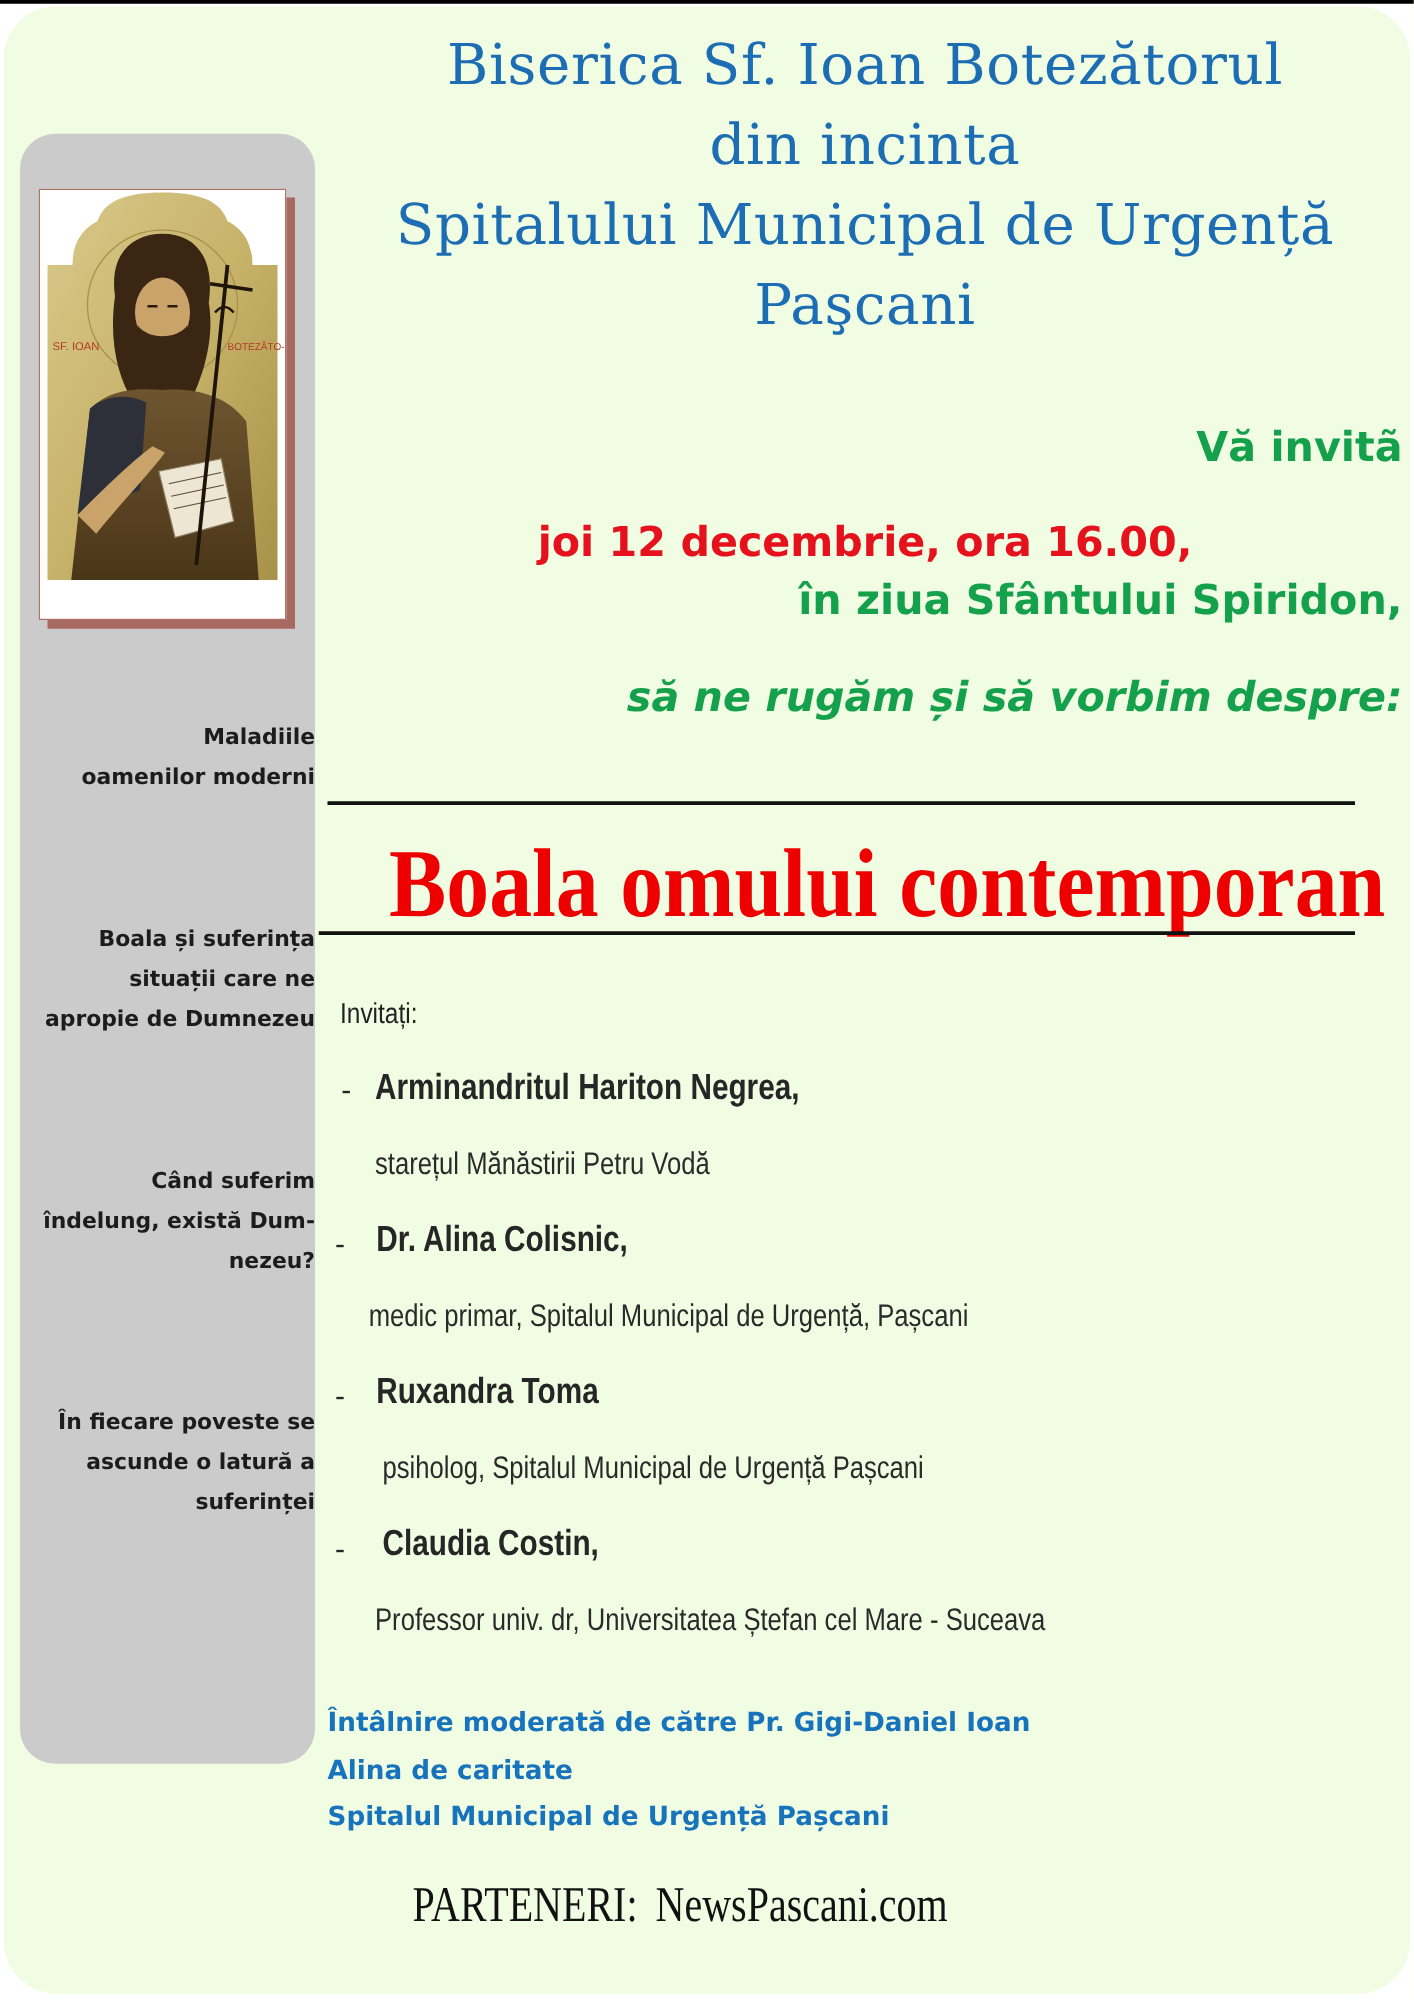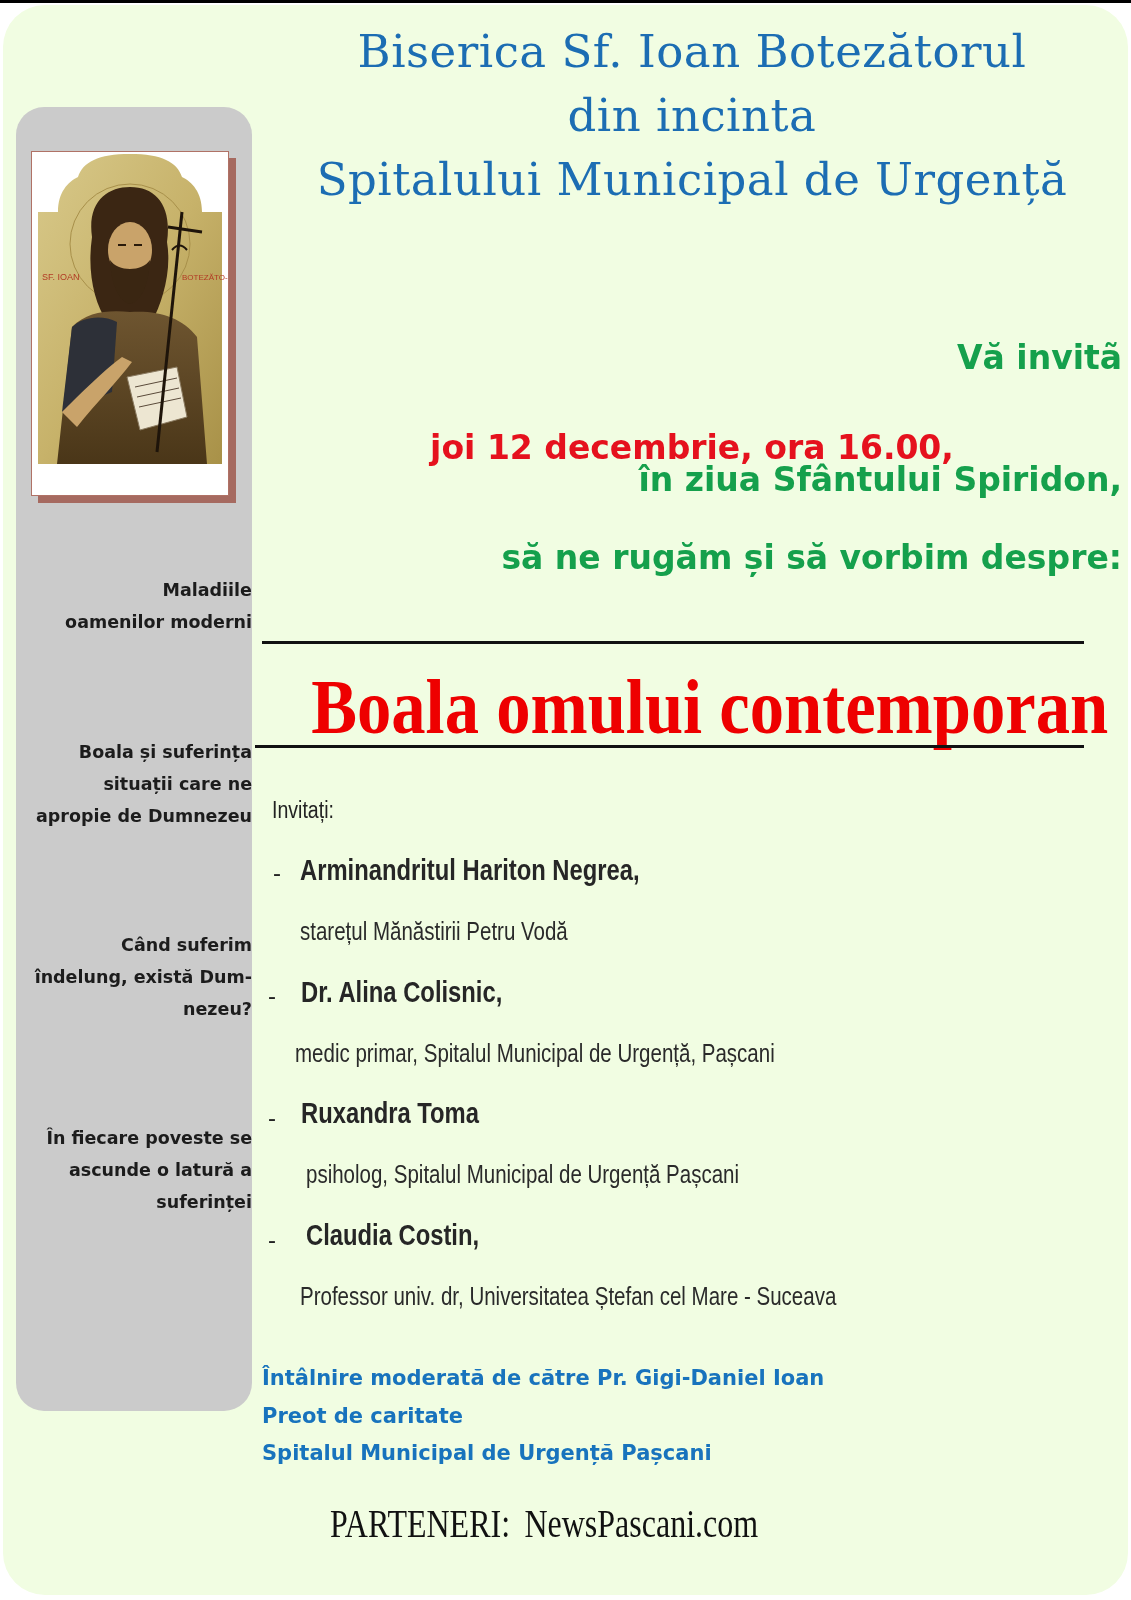--- a/index.html
+++ b/index.html
@@ -241,26 +241,27 @@
 <div class="side-topic" style="top:1122px;">
   <div>În fiecare poveste se</div>
   <div>ascunde o latură a</div>
   <div>suferinței</div>
 </div>
 
 <div class="title-block">
   <span class="title-line">Biserica Sf. Ioan Botezătorul</span>
   <span class="title-line">din incinta</span>
   <span class="title-line">Spitalului Municipal de Urgență</span>
+  <span class="title-line">Paşcani</span>
 </div>
 
 <div class="invite green" style="top:338px;">Vă invitã</div>
-<div class="invite red" style="top:428px;">joi  12 decembrie, ora 16.00,</div>
+<div class="invite red" style="top:414px;">joi  12 decembrie, ora 16.00,</div>
 <div class="invite green" style="top:460px;">în ziua Sfântului Spiridon,</div>
-<div class="invite green" style="top:538px;">să ne rugăm și să vorbim despre:</div>
+<div class="invite green" style="top:538px;font-style:italic;">să ne rugăm și să vorbim despre:</div>
 
 <div class="rule" style="left:262px; top:641px; width:822px;"></div>
 <div class="main-title">Boala omului contemporan</div>
 <div class="rule" style="left:255px; top:745px; width:829px;"></div>
 
 <div class="guests">
   <div class="guests-label">Invitați:</div>
 
   <div class="g-dash" style="left:273px; top:858px;">-</div>
   <div class="g-name" style="left:300px; top:853px;">Arminandritul Hariton Negrea,</div>
@@ -273,18 +274,18 @@
   <div class="g-dash" style="left:268px; top:1103px;">-</div>
   <div class="g-name" style="left:301px; top:1096px;">Ruxandra Toma</div>
   <div class="g-role" style="left:306px; top:1159px;">psiholog, Spitalul Municipal de Urgență Pașcani</div>
 
   <div class="g-dash" style="left:268px; top:1225px;">-</div>
   <div class="g-name" style="left:306px; top:1218px;">Claudia Costin,</div>
   <div class="g-role" style="left:300px; top:1281px;">Professor univ. dr,  Universitatea Ștefan cel Mare - Suceava</div>
 </div>
 
 <div class="moderator" style="top:1359px;">Întâlnire moderată de către Pr. Gigi-Daniel Ioan</div>
-<div class="moderator" style="top:1397px;">Preot de caritate</div>
+<div class="moderator" style="top:1397px;">Alina de caritate</div>
 <div class="moderator" style="top:1434px;">Spitalul Municipal de Urgență Pașcani</div>
 
 <div class="partners">
   <span>PARTENERI:</span><span>NewsPascani.com</span>
 </div>
 
 </body></html>

